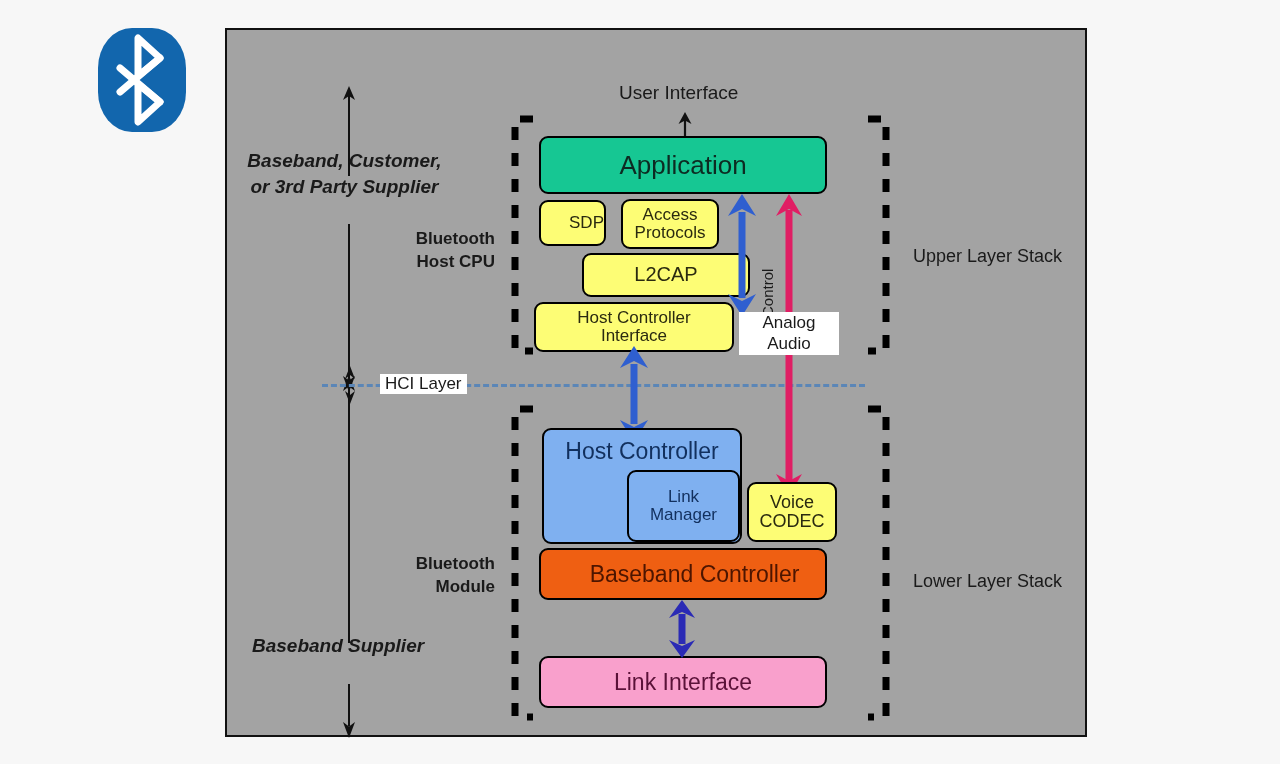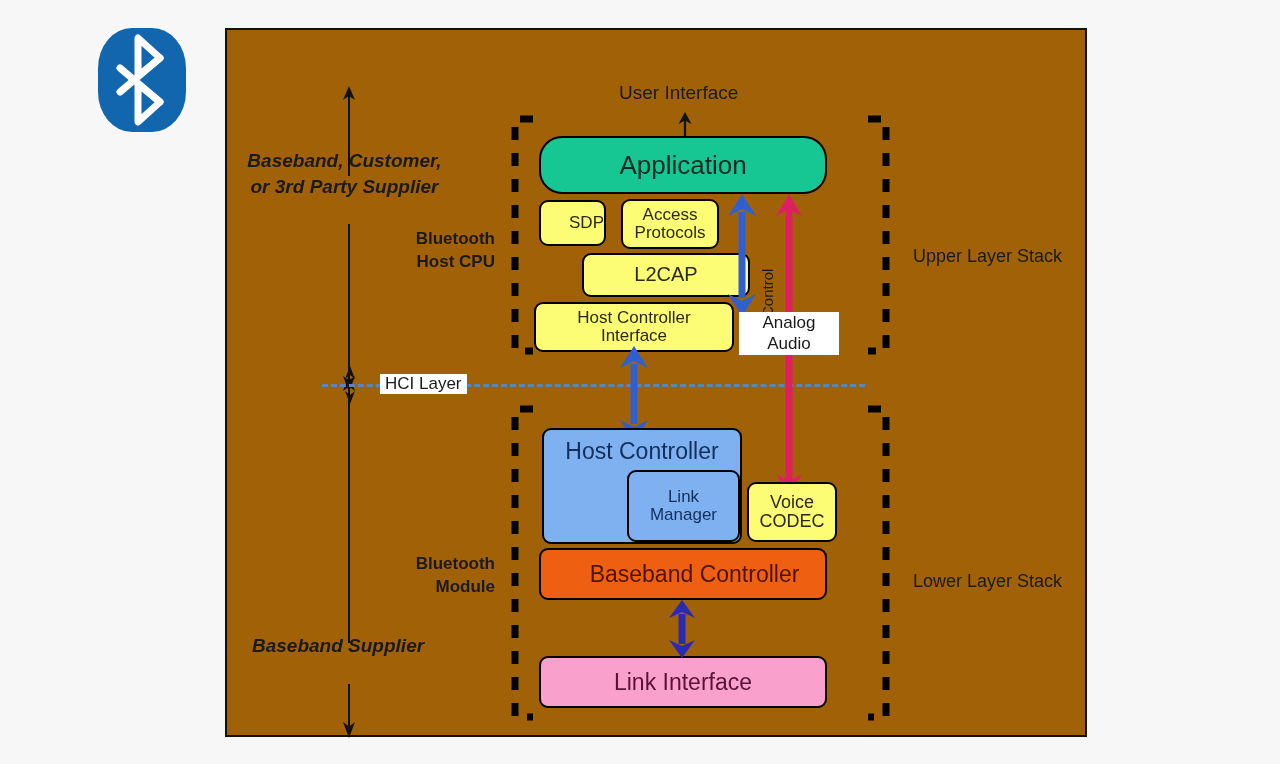--- a/index.html
+++ b/index.html
@@ -20,21 +20,21 @@
     background:#1266ad;
     position:relative;
   }
   #bt-logo svg{position:absolute;left:0;top:0;}
 
   
   #frame{
     position:absolute;left:225px;top:28px;
     width:862px;height:709px;
     border:2px solid #111;
-    background:#a16207;
+    background:#a3a3a3;
     box-sizing:border-box;
   }
 
   
   .abs{position:absolute;}
 
   
   .box{
     position:absolute;
     box-sizing:border-box;
@@ -160,21 +160,21 @@
   </div>
   <div class="bracket" style="left:637px;top:374px;">
     <svg width="34" height="318" viewBox="0 0 34 318">
       <path d="M4 5 L22 5 L22 313 L4 313" fill="none" stroke="#000" stroke-width="7" stroke-dasharray="13 13" stroke-linecap="butt"></path>
     </svg>
   </div>
 
   <div class="lbl" style="left:686px;top:216px;font-size:18px;">Upper Layer Stack</div>
   <div class="lbl" style="left:686px;top:541px;font-size:18px;">Lower Layer Stack</div>
 
-  <div class="box green" style="left:312px;top:106px;width:288px;height:58px;font-size:26px;border-radius:23px;">Application</div>
+  <div class="box green" style="left:312px;top:106px;width:288px;height:58px;font-size:26px;">Application</div>
 
   <div class="box yellow" style="left:312px;top:170px;width:67px;height:46px;font-size:17px;padding-left:28px;">SDP</div>
 
   <div class="box yellow" style="left:394px;top:169px;width:98px;height:50px;font-size:17px;flex-direction:column;">
     <span>Access</span>
     <span>Protocols</span>
   </div>
 
   <div class="box yellow" style="left:312px;top:223px;width:168px;height:44px;font-size:20px;margin-left:43px;">L2CAP</div>
 

